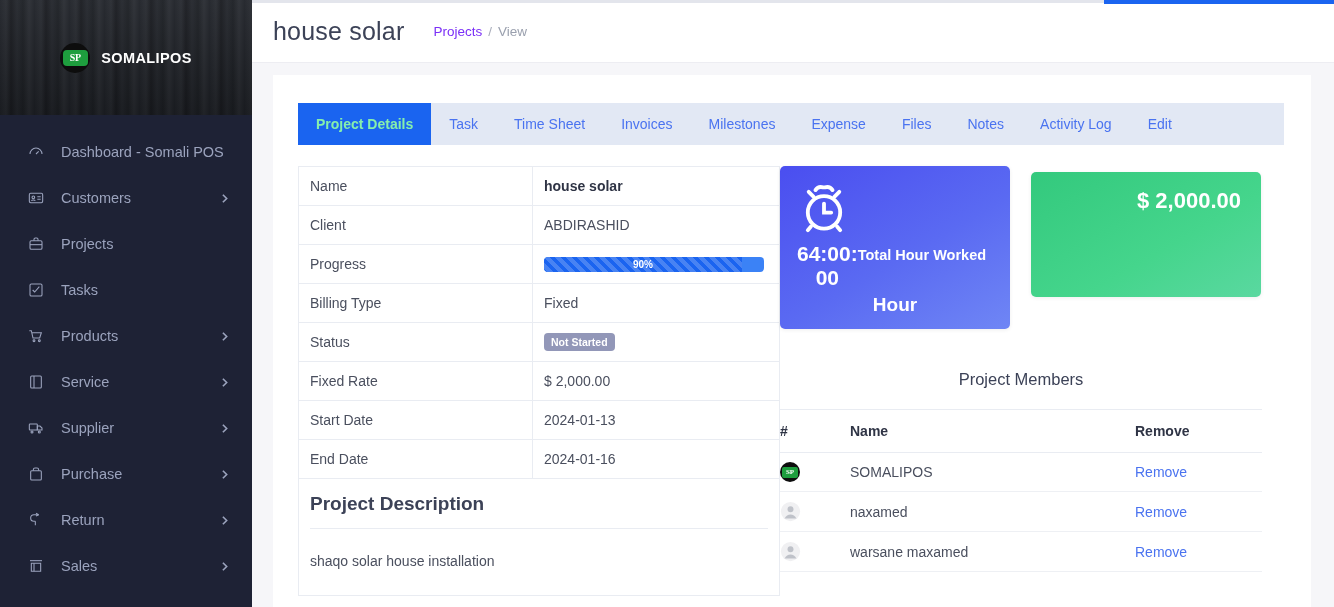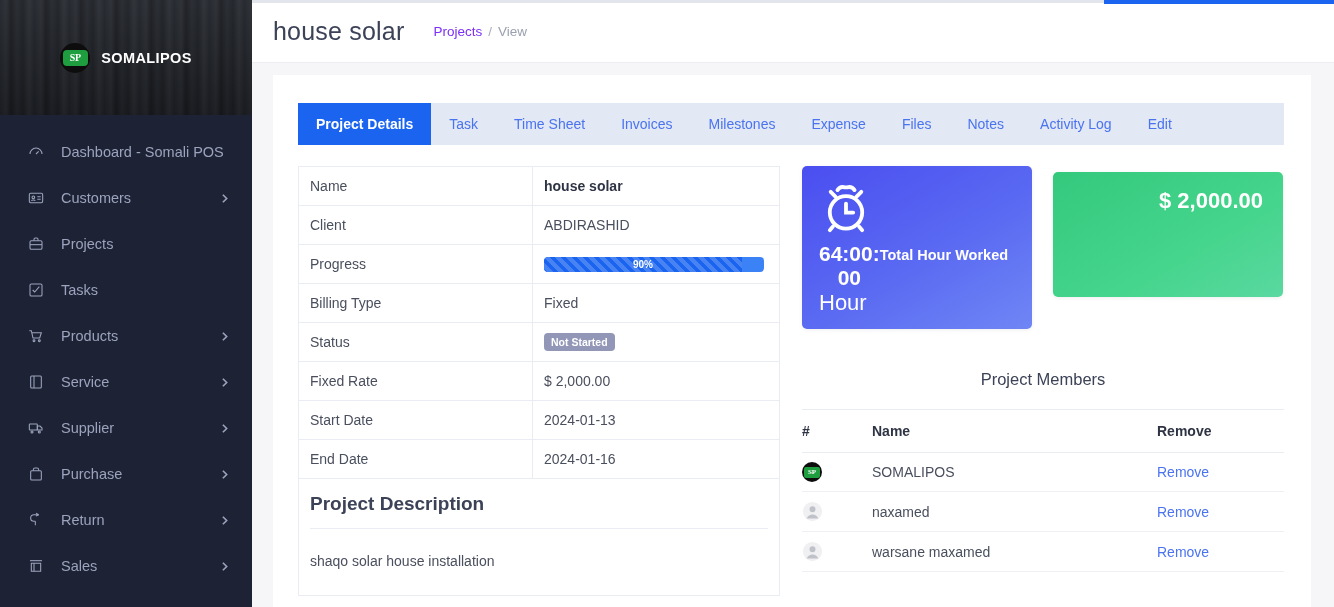--- a/index.html
+++ b/index.html
@@ -94,24 +94,24 @@
 
   
   .tabs {
     display: flex; align-items: stretch; background: #e2e8f4; height: 42px;
     width: 986px;
   }
   .tab {
     display: flex; align-items: center; padding: 0 18px;
     font-size: 14px; color: #4a73f0; cursor: pointer; white-space: nowrap;
   }
-  .tab.active { background: #1a64f0; color: #ffffff; font-weight: 600; }
-
-  
-  .body-grid { display: flex; gap: 22px; margin-top: 21px; }
+  .tab.active { background: #1a64f0; color: #86efac; font-weight: 600; }
+
+  
+  .body-grid { display: flex; margin-top: 21px; }
   .col-left { width: 482px; }
   .col-right { width: 482px; }
 
   table.detail { width: 100%; border-collapse: collapse; }
   table.detail td {
     border: 1px solid #e9ecf2; padding: 0 11px; height: 39px;
     font-size: 14px; color: #4a4f5e; vertical-align: middle;
   }
   table.detail td.k { width: 234px; }
   table.detail td.v.bold { font-weight: 700; color: #2f3445; }
@@ -156,21 +156,21 @@
     width: 230px; height: 125px; margin-top: 6px;
     background: linear-gradient(150deg, #33c97d 0%, #45d58c 60%, #5ad8a0 100%);
     padding: 16px 20px 13px 17px;
     display: flex; flex-direction: column; justify-content: space-between;
   }
   .clock-icon svg { width: 54px; height: 54px; display: block; }
   .user-icon svg { width: 58px; height: 58px; display: block; }
   .blue-mid { display: flex; align-items: flex-start; margin-top: 6px; }
   .blue-time { font-size: 21px; font-weight: 700; line-height: 1.15; }
   .blue-cap { font-size: 14.5px; font-weight: 700; margin-top: 5px; }
-  .blue-hour { font-size: 22px; font-weight: 400; text-align: left; margin-top: auto; }
+  .blue-hour { font-size: 19px; font-weight: 700; text-align: center; margin-top: auto; }
   .green-row-top { display: flex; justify-content: space-between; align-items: flex-start; }
   .green-label { font-size: 14.5px; font-weight: 500; margin-top: 12px; }
   .green-amount { font-size: 22px; font-weight: 600; text-align: right; }
 
   
   .members-title {
     text-align: center; font-size: 16.5px; color: #3c4257;
     margin-top: 41px; padding-bottom: 20px;
   }
   table.members { width: 100%; border-collapse: collapse; }

